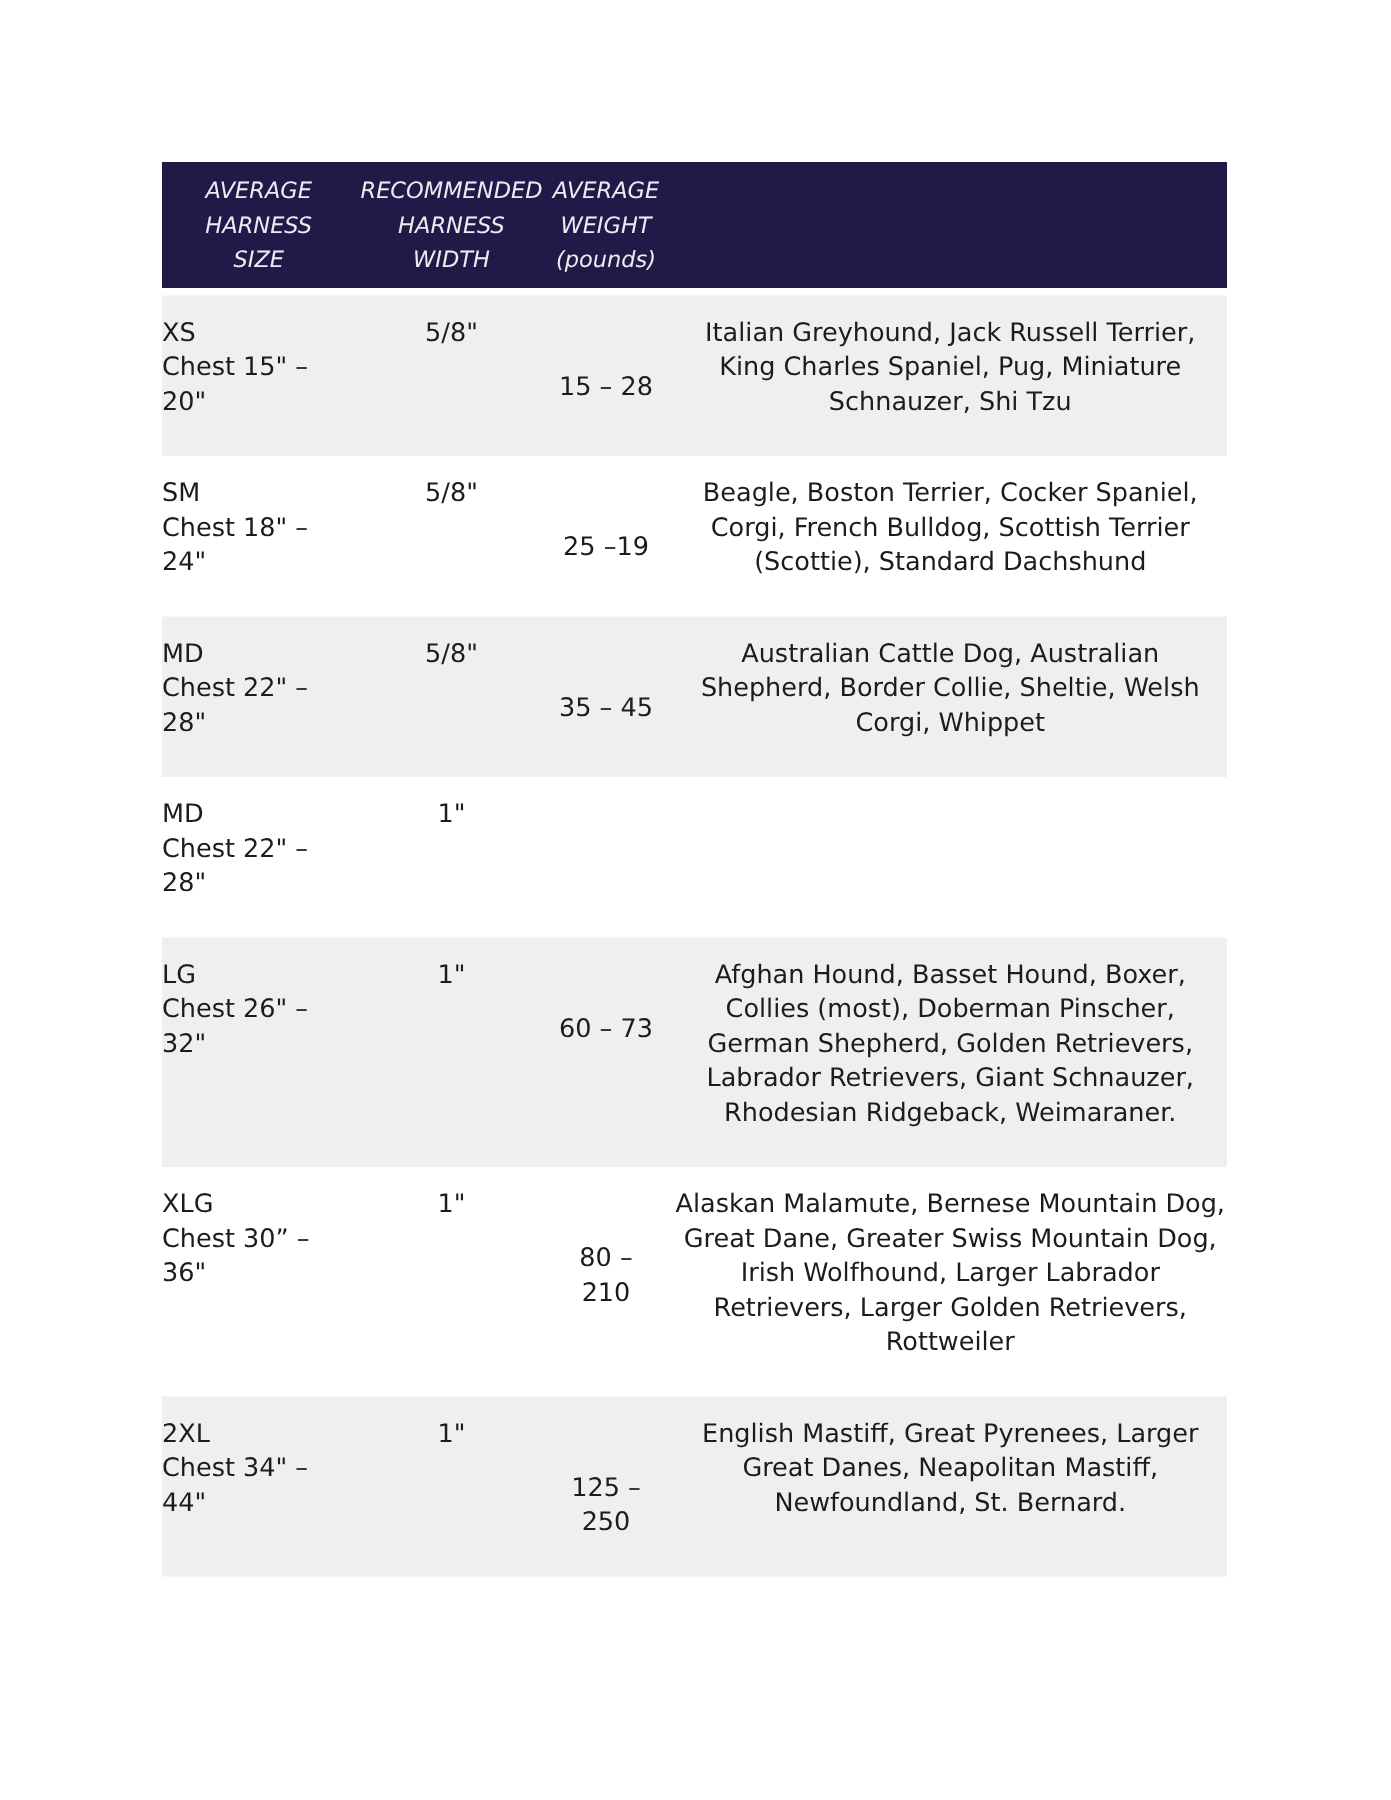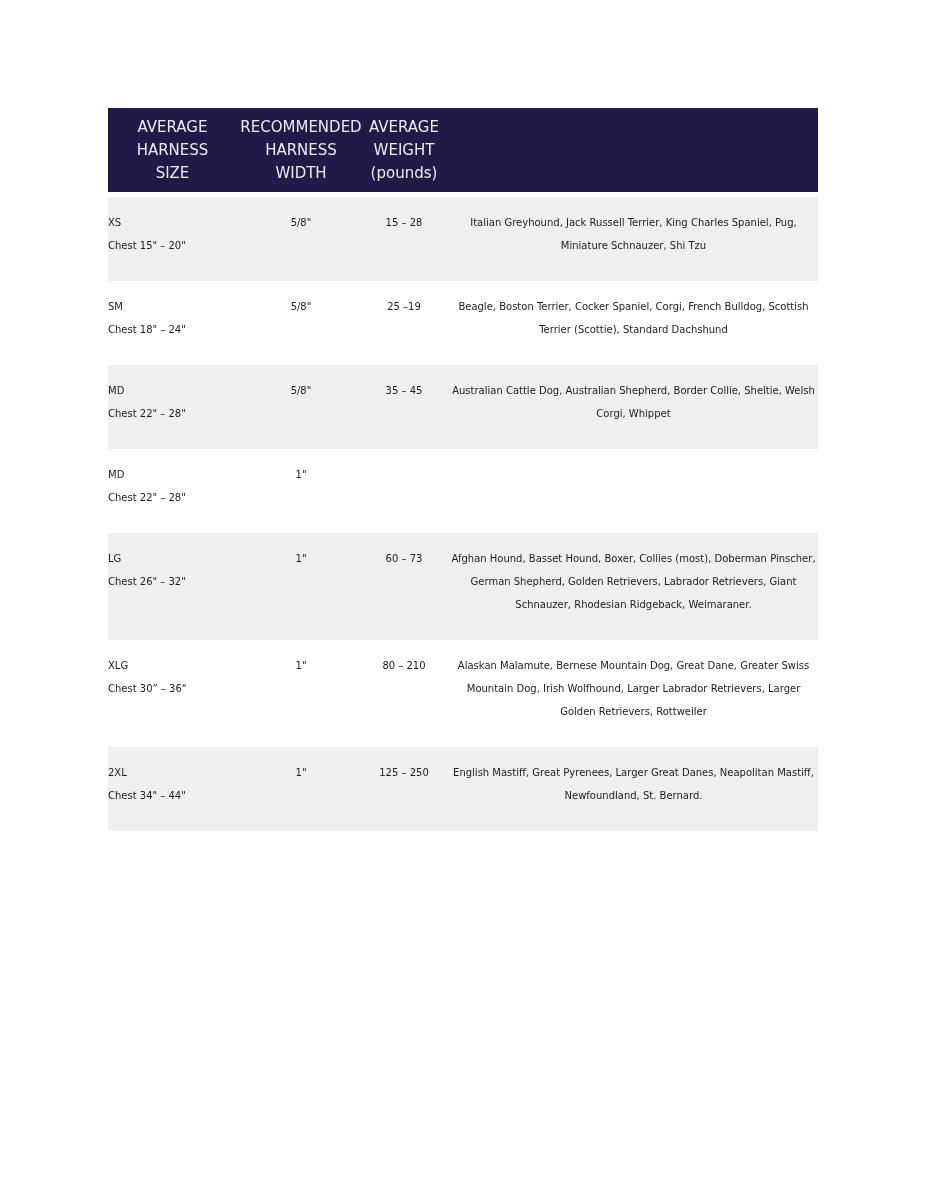--- a/index.html
+++ b/index.html
@@ -25,37 +25,38 @@
   .thead{
     display:grid;
     grid-template-columns:129px 128px 78px 375px;
     background:var(--header-bg);
     color:var(--header-text);
     font-size:15px;
     line-height:23px;
     padding:8px 0 7px 0;
     margin-bottom:5px;
     text-align:center;
+    font-style:italic;
   }
   .thead .hcell{display:flex;flex-direction:column;justify-content:flex-start;}
   .thead .hcell span{white-space:nowrap;}
   .trow{
     display:grid;
     grid-template-columns:129px 128px 78px 375px;
     padding:14px 15px 24px 0;
     background:var(--row-plain);
-    font-size:10px;
+    font-size:17px;
     line-height:23px;
   }
   .trow.shade{background:var(--row-shade);}
   .cell-size{text-align:left;}
   .cell-size .size-label{display:block;}
   .cell-size .chest-range{display:block;}
   .cell-width{text-align:center;white-space:nowrap;}
-  .cell-weight{text-align:center;padding:0 3px;}
+  .cell-weight{text-align:center;padding:0 3px;margin-top:36px;}
   .cell-breeds{text-align:center;padding-left:6px;white-space:pre-wrap;}
 </style>
 </head>
 <body>
 
 <div class="size-table">
 
   <div class="thead">
     <div class="hcell">
       <span>AVERAGE</span>

